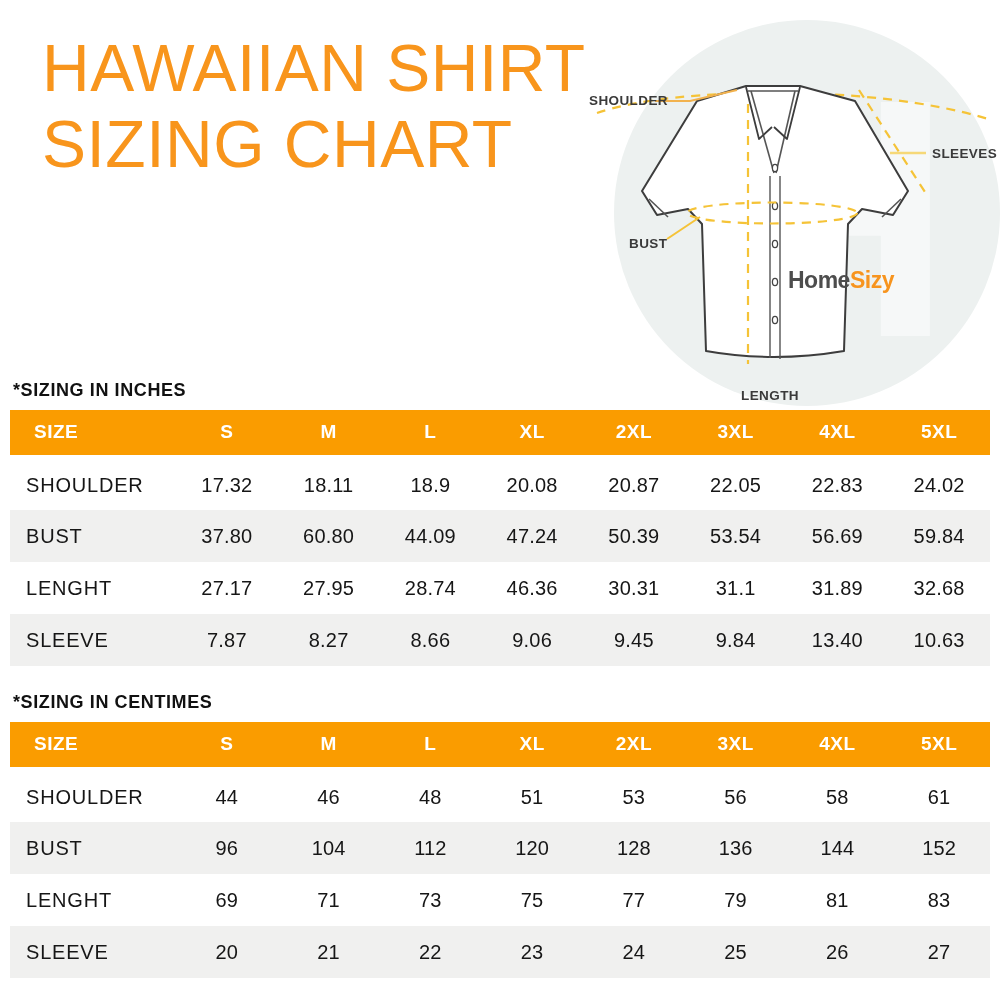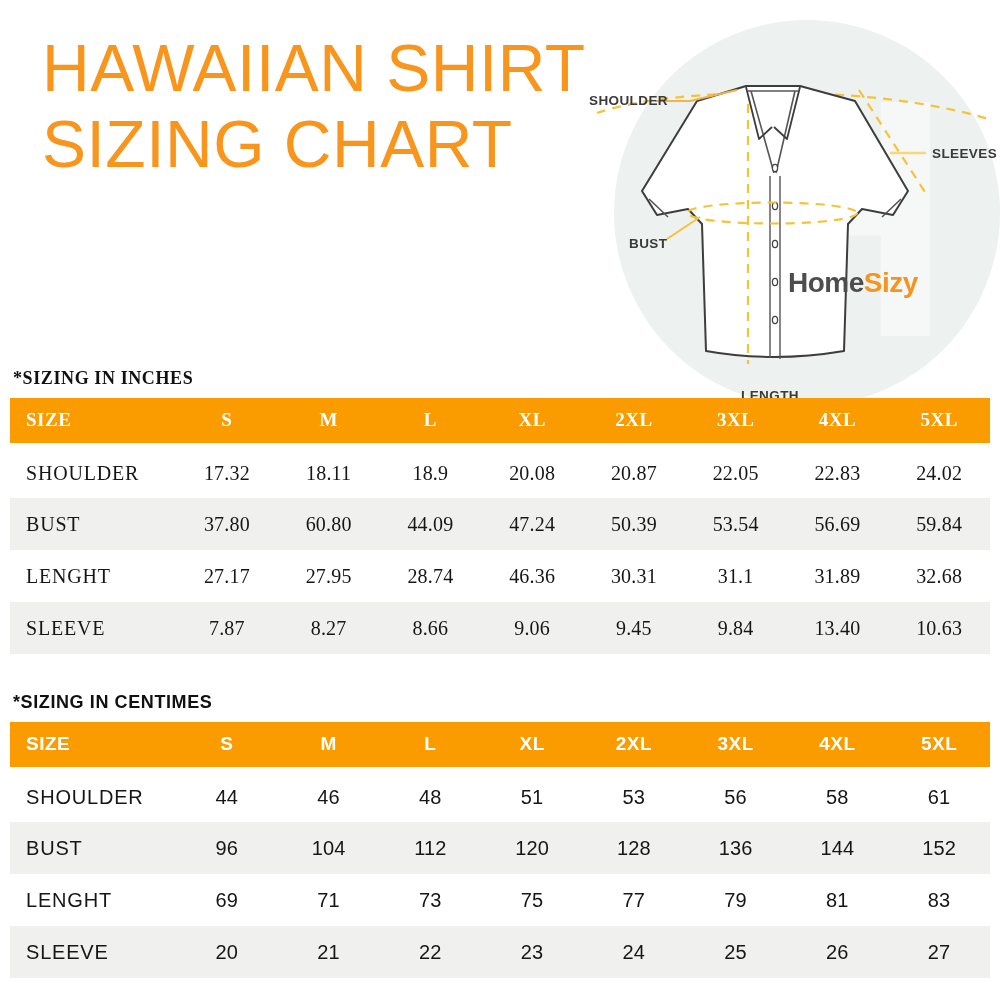--- a/index.html
+++ b/index.html
@@ -17,47 +17,47 @@
   }
   .subtitle {
     position:absolute; left:43px; top:192px;
     font-size:23px; line-height:31px; color:#141414; width:540px;
   }
   
   .diagram { position:absolute; left:585px; top:5px; width:415px; height:412px; }
   .diagram svg { display:block; width:100%; height:100%; }
   .logo {
     position:absolute; left:203px; top:262px;
-    font-size:28px; font-weight:bold; letter-spacing:-0.5px; white-space:nowrap;
+    font-size:23px; font-weight:bold; letter-spacing:-0.5px; white-space:nowrap;
   }
   .logo .p1 { color:#4D4D4D; }
   .logo .p2 { color:#F7941E; }
   svg text.diagram-label {
     font-family:"Liberation Sans", sans-serif;
     font-size:13.5px; font-weight:bold; fill:#3A3A3A; letter-spacing:0.4px;
   }
   
   .table-section { position:absolute; left:0; width:1000px; }
-  #section-inches { top:368px;font-family:Liberation Serif, serif; }
+  #section-inches { top:380px; }
   #section-cm     { top:692px; }
   .section-label {
     margin-left:13px; font-size:18px; font-weight:bold;
     color:#111111; letter-spacing:0.6px;
   }
   table.size-table {
     border-collapse:collapse; table-layout:fixed;
     width:980px; margin:9px 0 0 10px;
   }
   table.size-table col.c-label { width:166px; }
   table.size-table th {
     background:#FA9C00; color:#ffffff; font-weight:bold;
     font-size:19px; height:48px; text-align:center;
     border-bottom:7px solid #ffffff; letter-spacing:0.5px;
   }
-  table.size-table th:first-child { text-align:left; padding-left:16px; }
+  table.size-table th:first-child { text-align:left; padding-left:24px; }
   table.size-table td {
     font-size:20px; color:#161616; height:52px; text-align:center;
     letter-spacing:0.2px;
   }
   table.size-table td:first-child { text-align:left; padding-left:16px; letter-spacing:0.8px; }
   table.size-table tbody tr:nth-child(even) { background:#F0F0EF; }
   table.size-table tbody tr:nth-child(odd)  { background:#ffffff; }
 </style>
 </head>
 <body>

